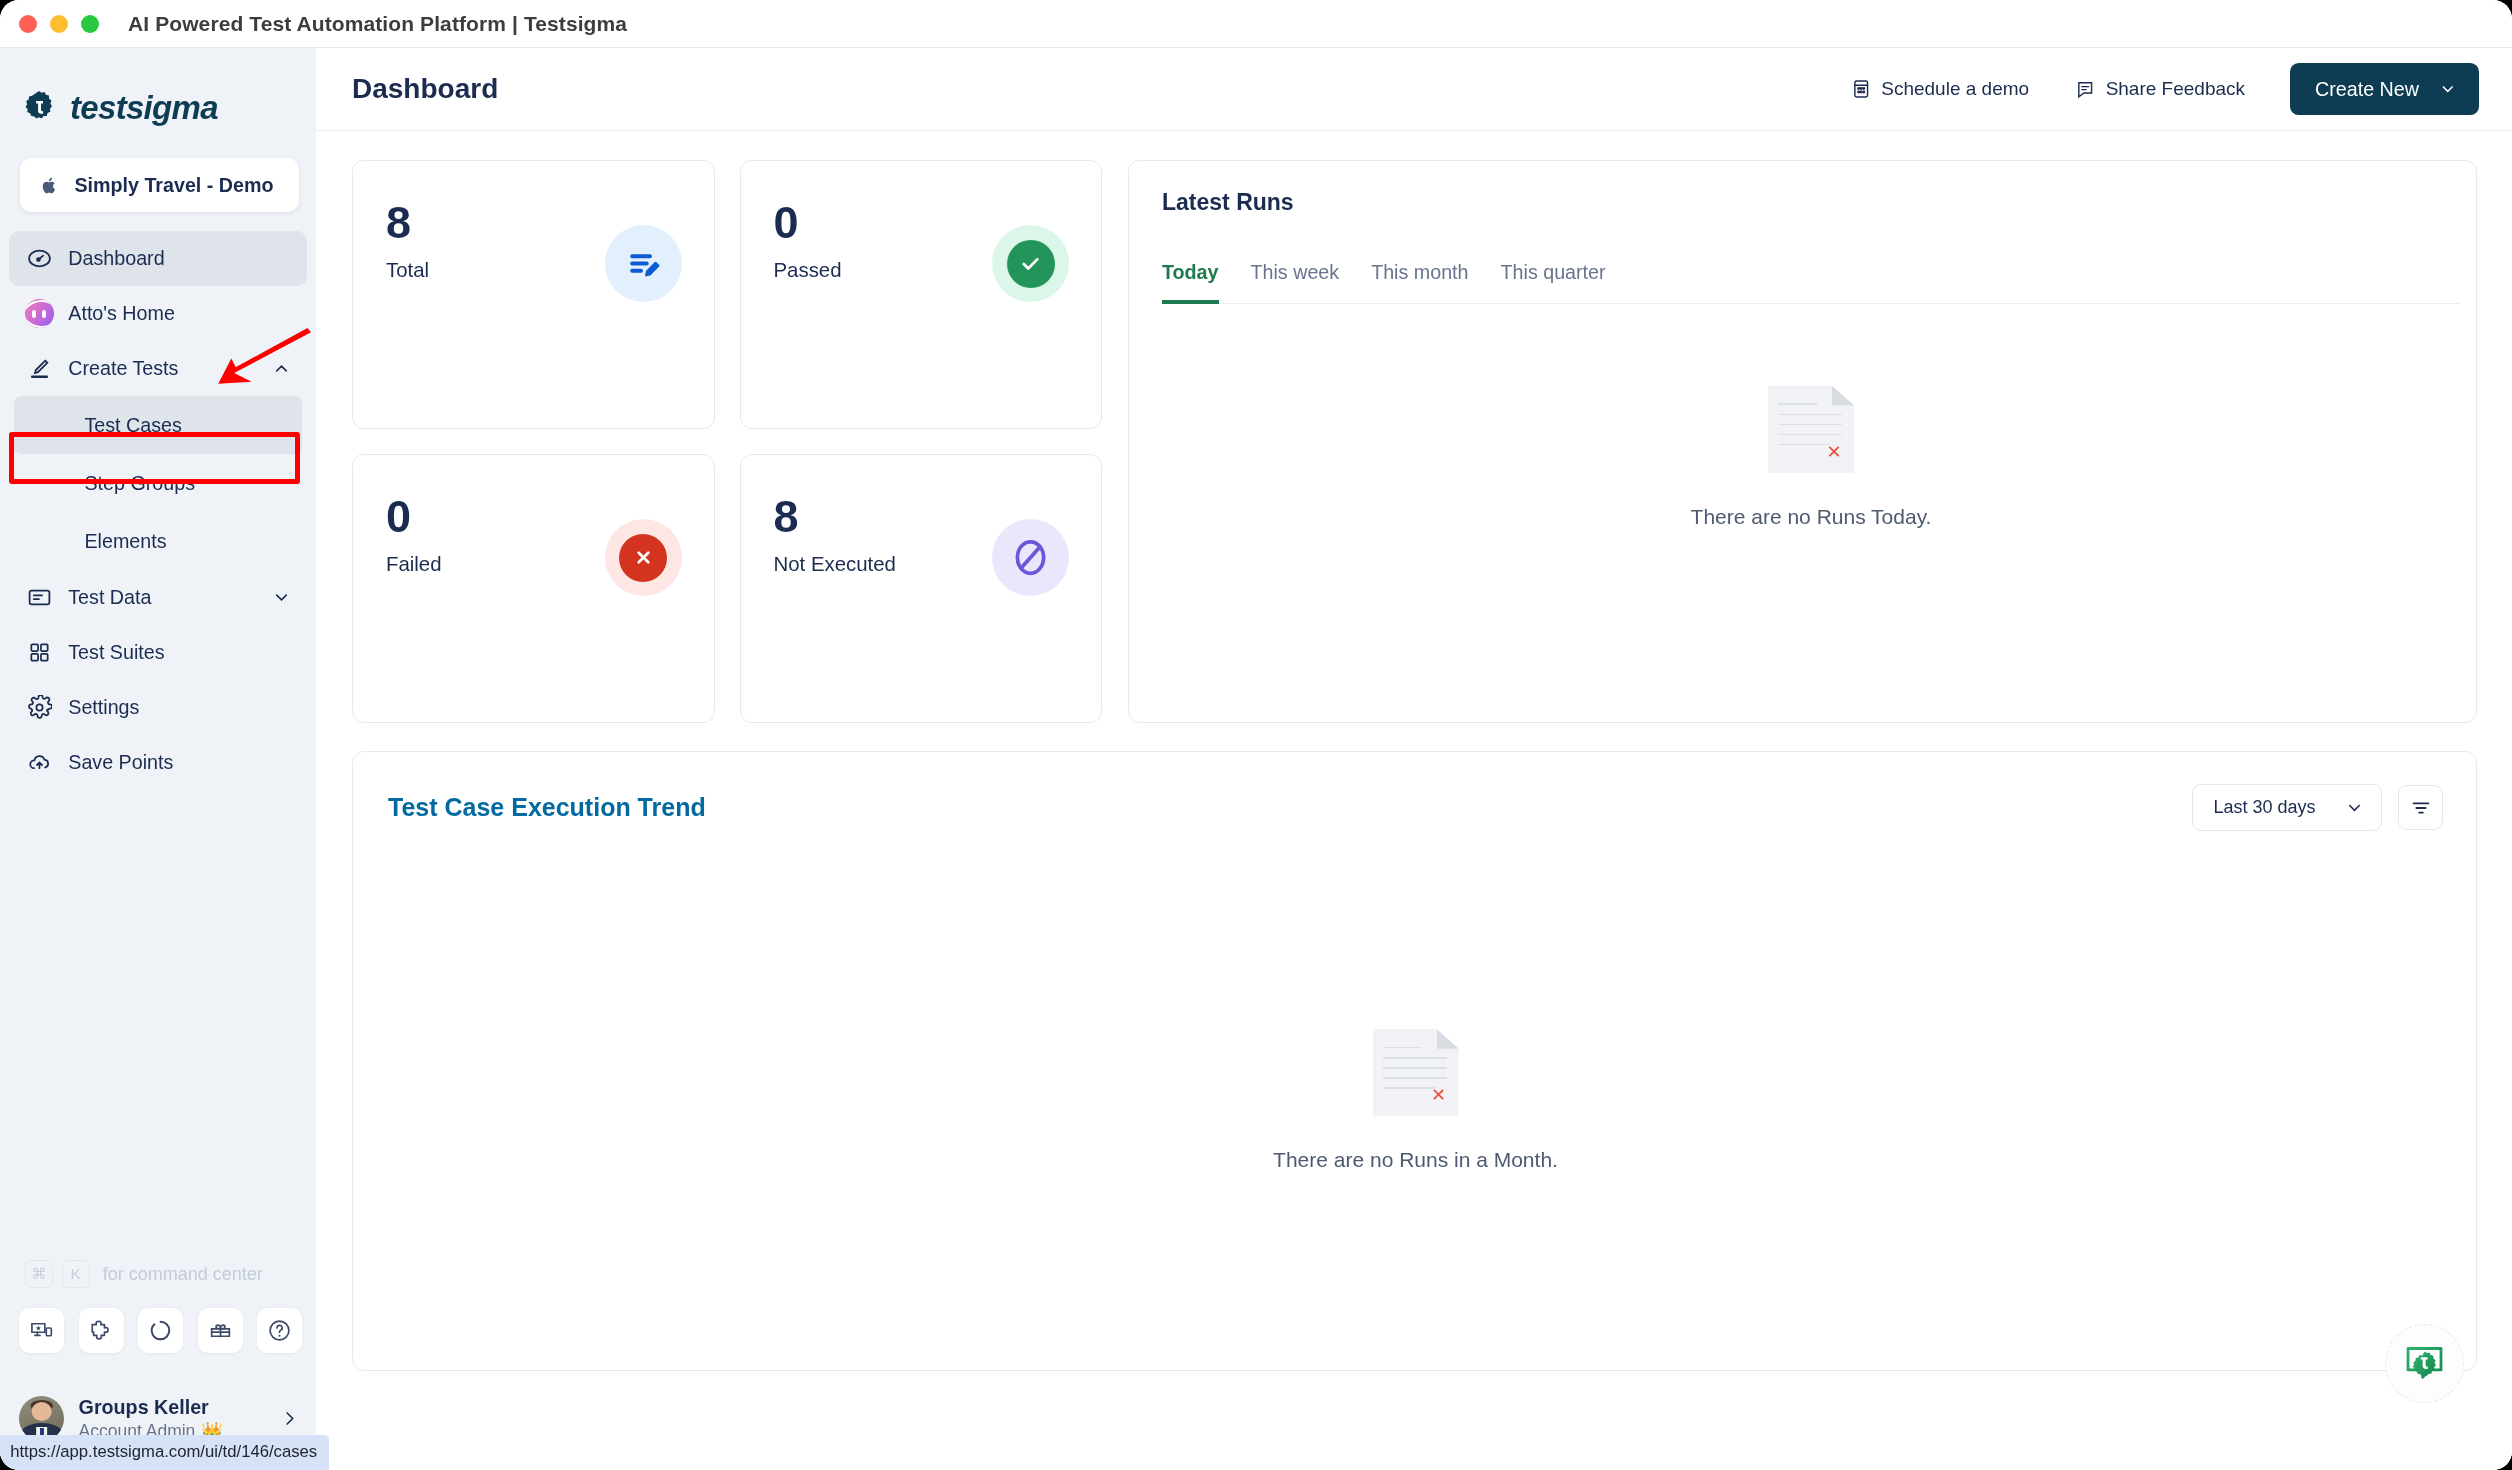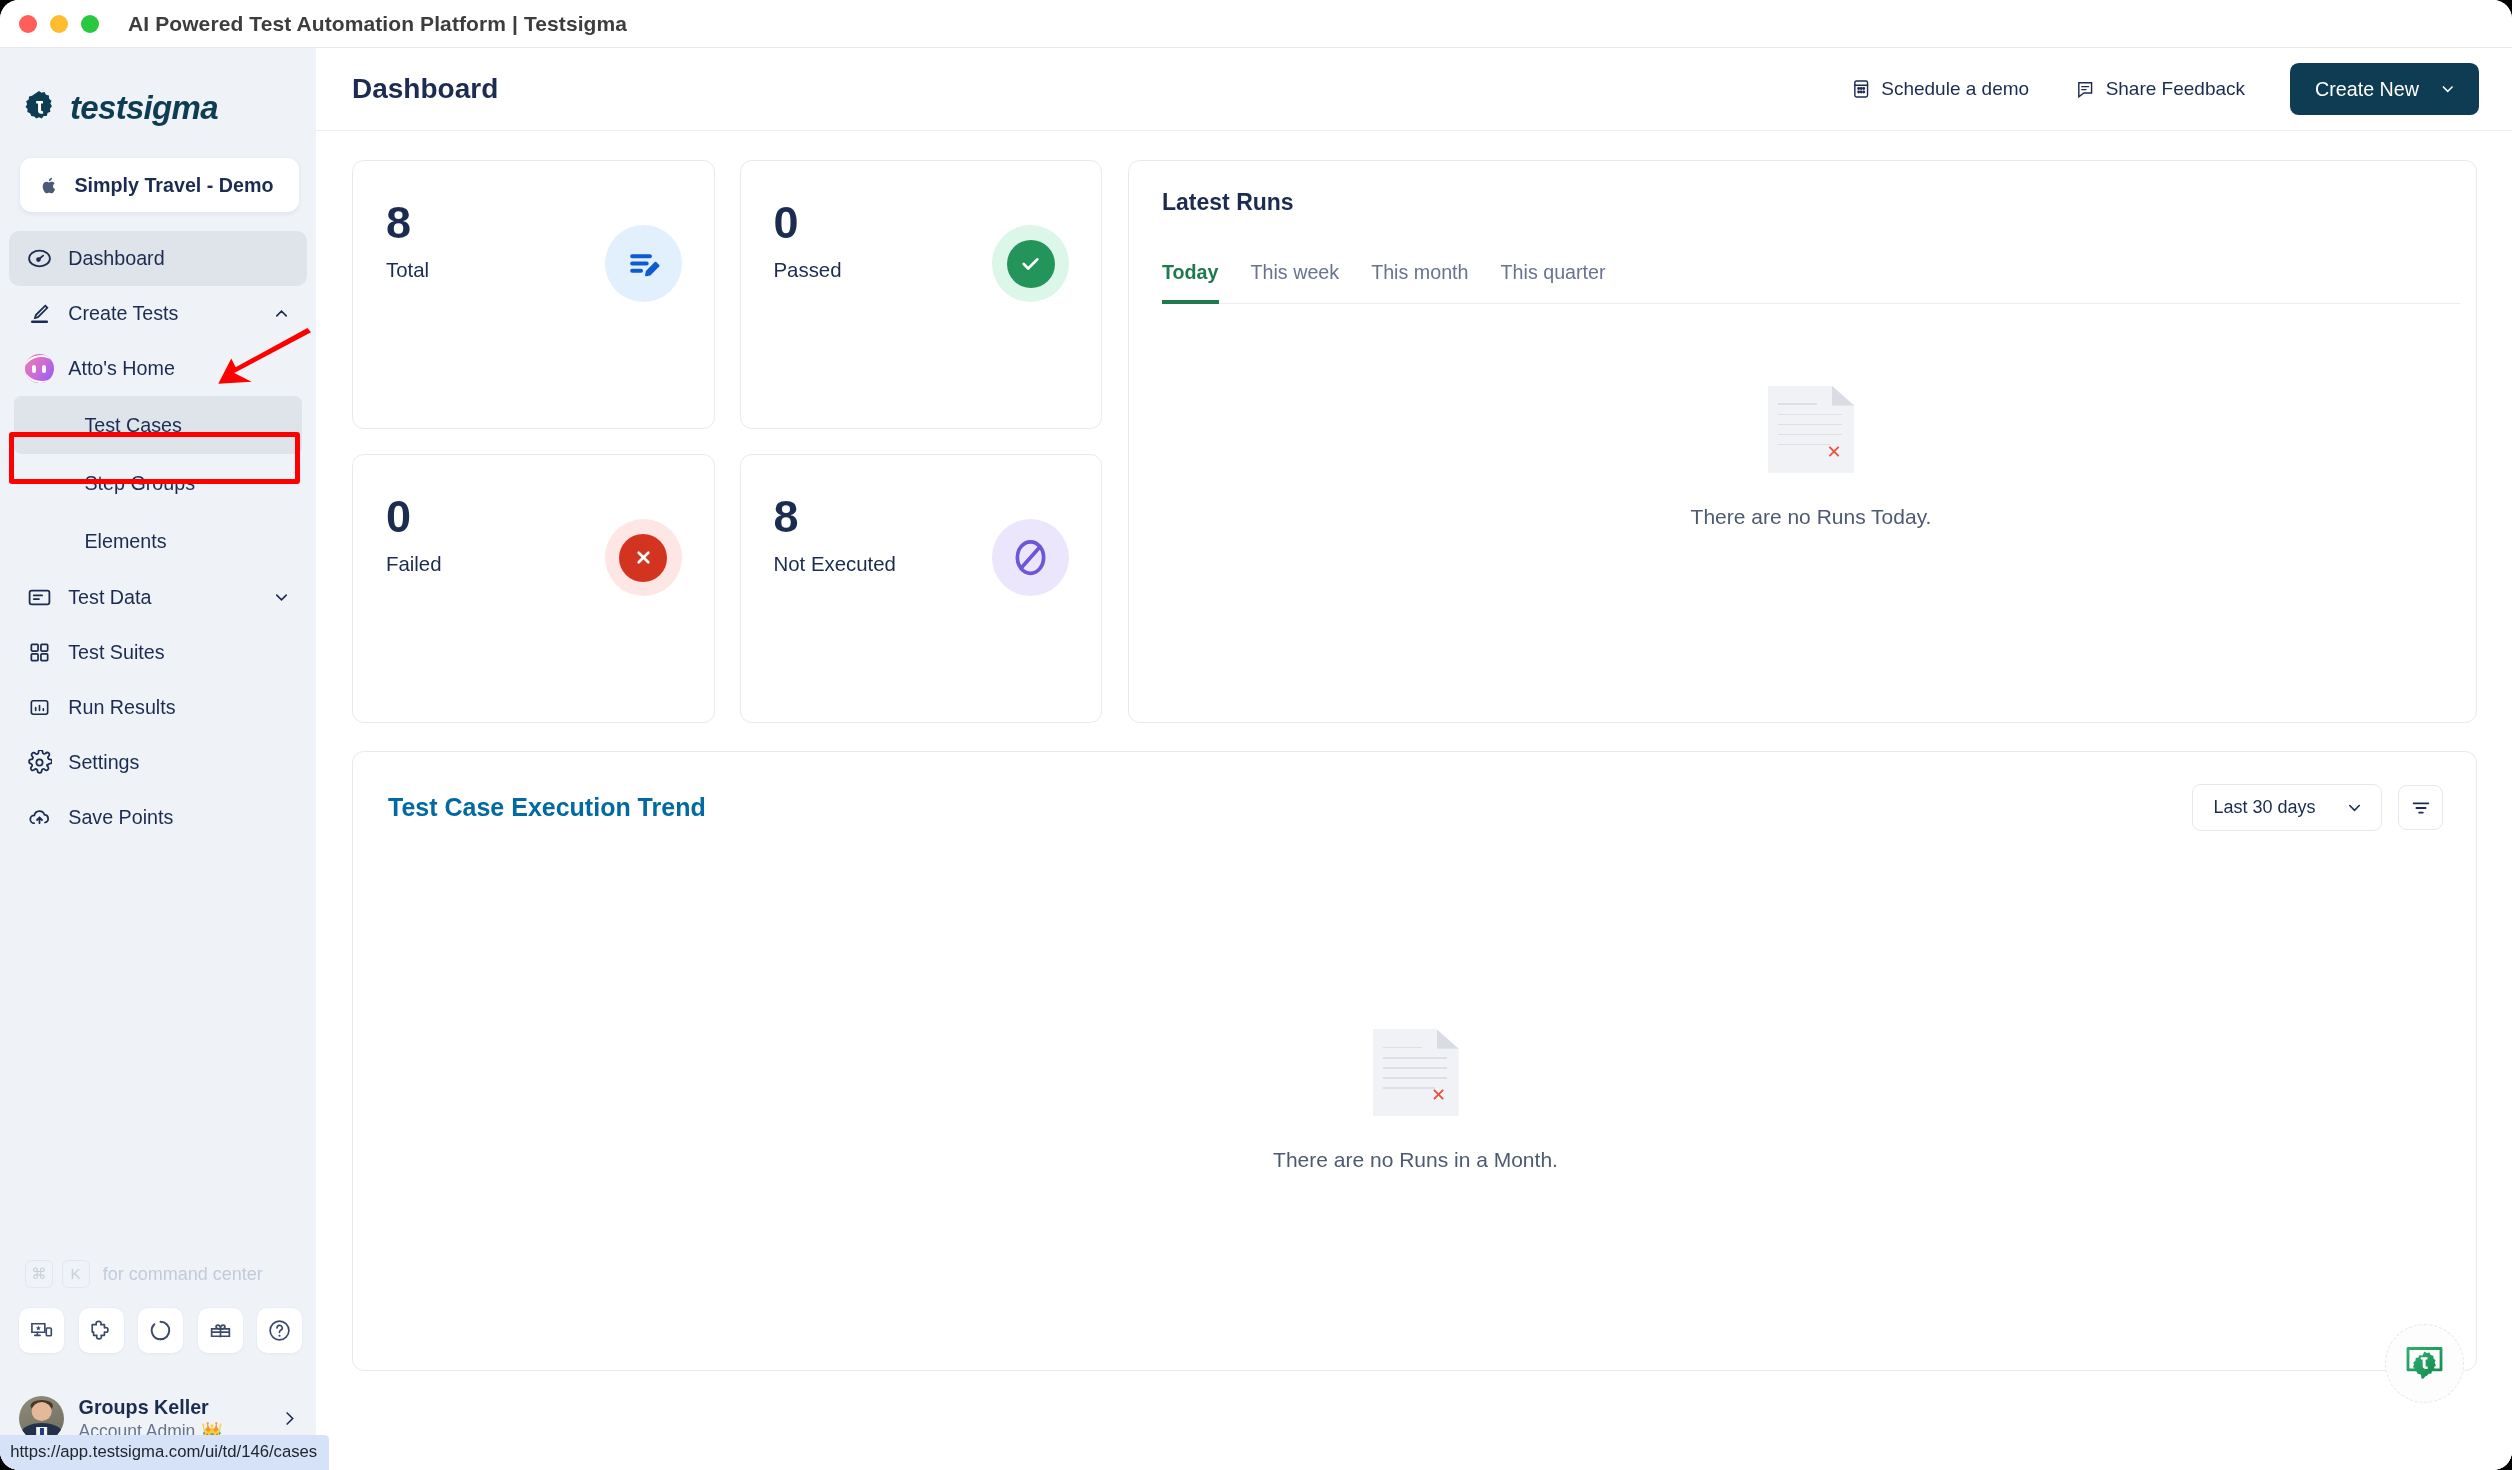--- a/index.html
+++ b/index.html
@@ -302,43 +302,43 @@
               <ellipse cx="12" cy="12" rx="10" ry="7.5"></ellipse>
               <path d="M15.5 9.2L11 13"></path>
                 <circle cx="11" cy="13" r="1.4" fill="#1b2c50"></circle>
             </svg>
           </span>
           <span class="label">Dashboard</span>
         </div>
 
         <div class="nav-item">
           <span class="icon">
-            <svg width="25" height="25" viewBox="0 0 24 24" fill="none" stroke="#1b2c50" stroke-width="1.7" stroke-linecap="round">
-              <path d="M17.5 4.5l2 2-9 9-2.8.8.8-2.8z"></path>
-                <path d="M5 20h14" stroke-width="2.4"></path>
-            </svg>
-          </span>
-          <span class="label">Create Tests</span>
-          <span class="icon" style="width:22px;flex:0 0 22px;">
-            <svg width="19" height="19" viewBox="0 0 24 24" fill="none" stroke="#1b2c50" stroke-width="2" stroke-linecap="round">
-                <path d="M6 15l6-6 6 6"></path>
-              </svg>
-          </span>
-        </div>
-
-        <div class="nav-item">
-          <span class="icon">
             <span class="atto">
                 <span class="atto-eyes">
                   <i></i>
                   <i></i>
                 </span>
               </span>
           </span>
           <span class="label">Atto's Home</span>
+        </div>
+
+        <div class="nav-item">
+          <span class="icon">
+            <svg width="25" height="25" viewBox="0 0 24 24" fill="none" stroke="#1b2c50" stroke-width="1.7" stroke-linecap="round">
+              <path d="M17.5 4.5l2 2-9 9-2.8.8.8-2.8z"></path>
+                <path d="M5 20h14" stroke-width="2.4"></path>
+            </svg>
+          </span>
+          <span class="label">Create Tests</span>
+          <span class="icon" style="width:22px;flex:0 0 22px;">
+            <svg width="19" height="19" viewBox="0 0 24 24" fill="none" stroke="#1b2c50" stroke-width="2" stroke-linecap="round">
+                <path d="M6 15l6-6 6 6"></path>
+              </svg>
+          </span>
         </div>
 
         <div class="nav-sub active">
           <span>Test Cases</span>
         </div>
         <div class="nav-sub">
           <span>Step Groups</span>
         </div>
         <div class="nav-sub">
           <span>Elements</span>
@@ -365,29 +365,20 @@
               <rect x="3.5" y="3.5" width="7" height="7" rx="1"></rect>
                 <rect x="13.5" y="3.5" width="7" height="7" rx="1"></rect>
               <rect x="3.5" y="13.5" width="7" height="7" rx="1"></rect>
                 <rect x="13.5" y="13.5" width="7" height="7" rx="1"></rect>
             </svg>
           </span>
           <span class="label">Test Suites</span>
         </div>
 
 
-        <div class="nav-item">
-          <span class="icon">
-            <svg width="23" height="23" viewBox="0 0 24 24" fill="none" stroke="#1b2c50" stroke-width="1.7" stroke-linecap="round">
-              <rect x="3.5" y="5" width="17" height="14" rx="2"></rect>
-                <path d="M8 15v-3M12 15v-5M16 15v-1.6"></path>
-            </svg>
-          </span>
-          <span class="label">Run Results</span>
-        </div>
 
         <div class="nav-item">
           <span class="icon">
             <svg width="25" height="25" viewBox="0 0 24 24" fill="none" stroke="#1b2c50" stroke-width="1.7">
               <circle cx="12" cy="12" r="3"></circle>
               <path d="M19.4 14a1.6 1.6 0 0 0 .3 1.8l.1.1a2 2 0 1 1-2.8 2.8l-.1-.1a1.6 1.6 0 0 0-1.8-.3 1.6 1.6 0 0 0-1 1.5V20a2 2 0 1 1-4 0v-.1a1.6 1.6 0 0 0-1-1.5 1.6 1.6 0 0 0-1.8.3l-.1.1a2 2 0 1 1-2.8-2.8l.1-.1a1.6 1.6 0 0 0 .3-1.8 1.6 1.6 0 0 0-1.5-1H4a2 2 0 1 1 0-4h.1a1.6 1.6 0 0 0 1.5-1 1.6 1.6 0 0 0-.3-1.8l-.1-.1A2 2 0 1 1 8 3.4l.1.1a1.6 1.6 0 0 0 1.8.3h.1a1.6 1.6 0 0 0 1-1.5V2a2 2 0 1 1 4 0v.1a1.6 1.6 0 0 0 1 1.5 1.6 1.6 0 0 0 1.8-.3l.1-.1a2 2 0 1 1 2.8 2.8l-.1.1a1.6 1.6 0 0 0-.3 1.8v.1a1.6 1.6 0 0 0 1.5 1H22a2 2 0 1 1 0 4h-.1a1.6 1.6 0 0 0-1.5 1z"></path>
             </svg>
           </span>
           <span class="label">Settings</span>
         </div>

